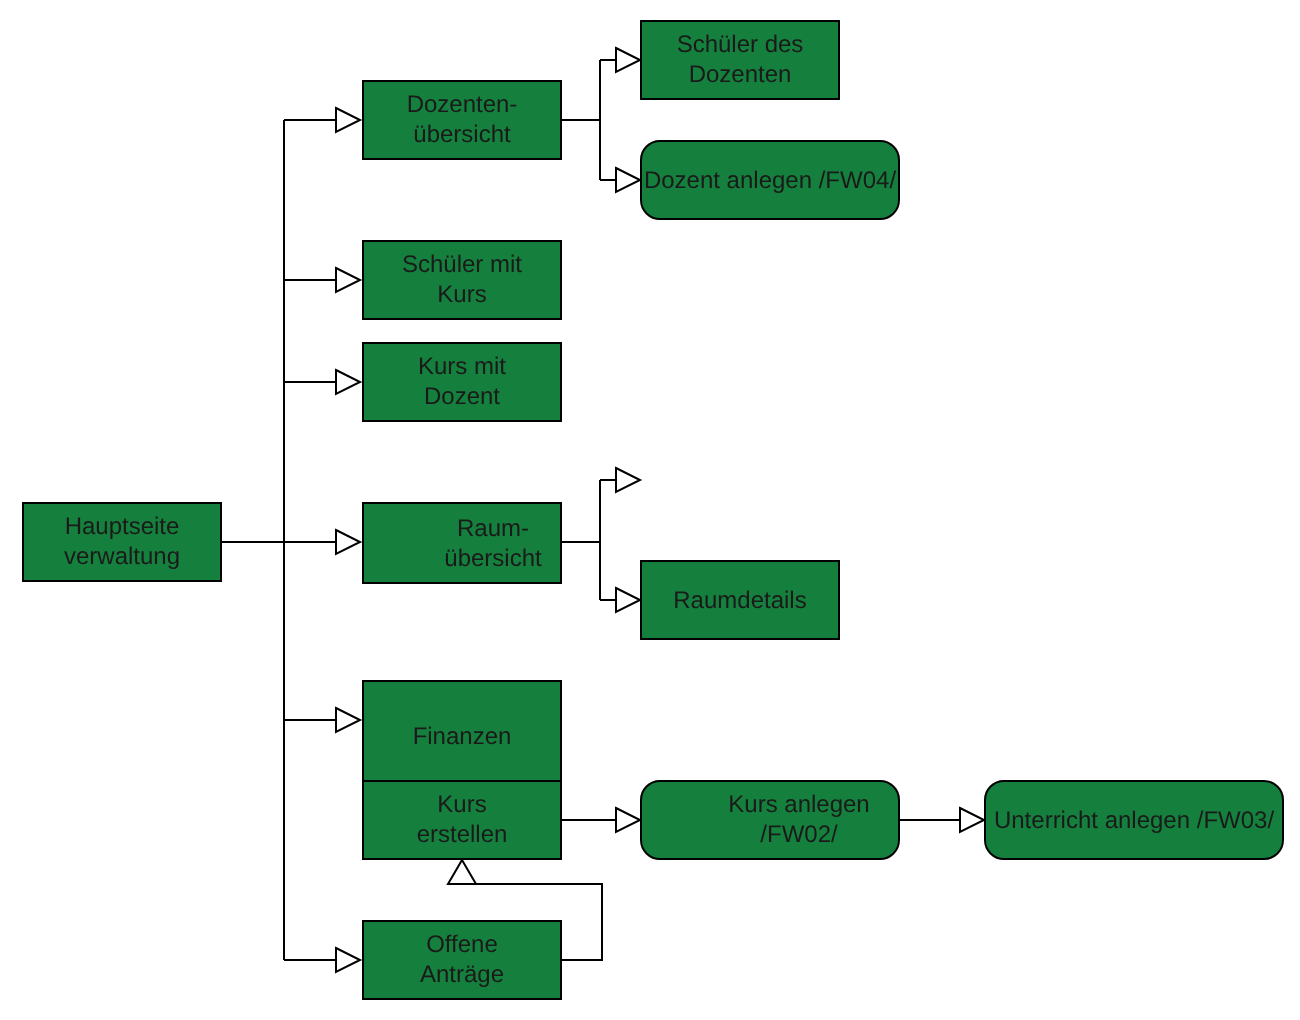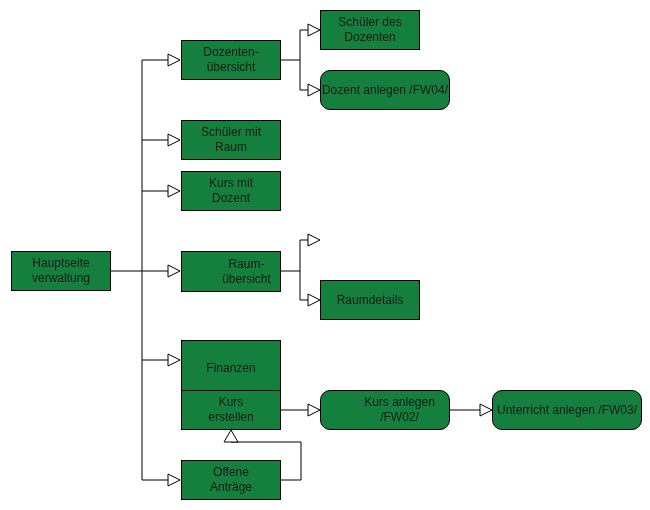--- a/index.html
+++ b/index.html
@@ -133,21 +133,21 @@
 verwaltung</span>
   </div>
 
   <div class="node" style="left:181px; top:40px; width:100px; height:40px;">
     <span>Dozenten-
 übersicht</span>
   </div>
 
   <div class="node" style="left:181px; top:120px; width:100px; height:40px;">
     <span>Schüler mit
-Raum</span>
+Kurs</span>
   </div>
 
   <div class="node" style="left:181px; top:171px; width:100px; height:40px;">
     <span>Kurs mit
 Dozent</span>
   </div>
 
   <div class="node" style="left:181px; top:251px; width:100px; height:41px;padding-left:31px;">
     <span>Raum-
 übersicht</span>

